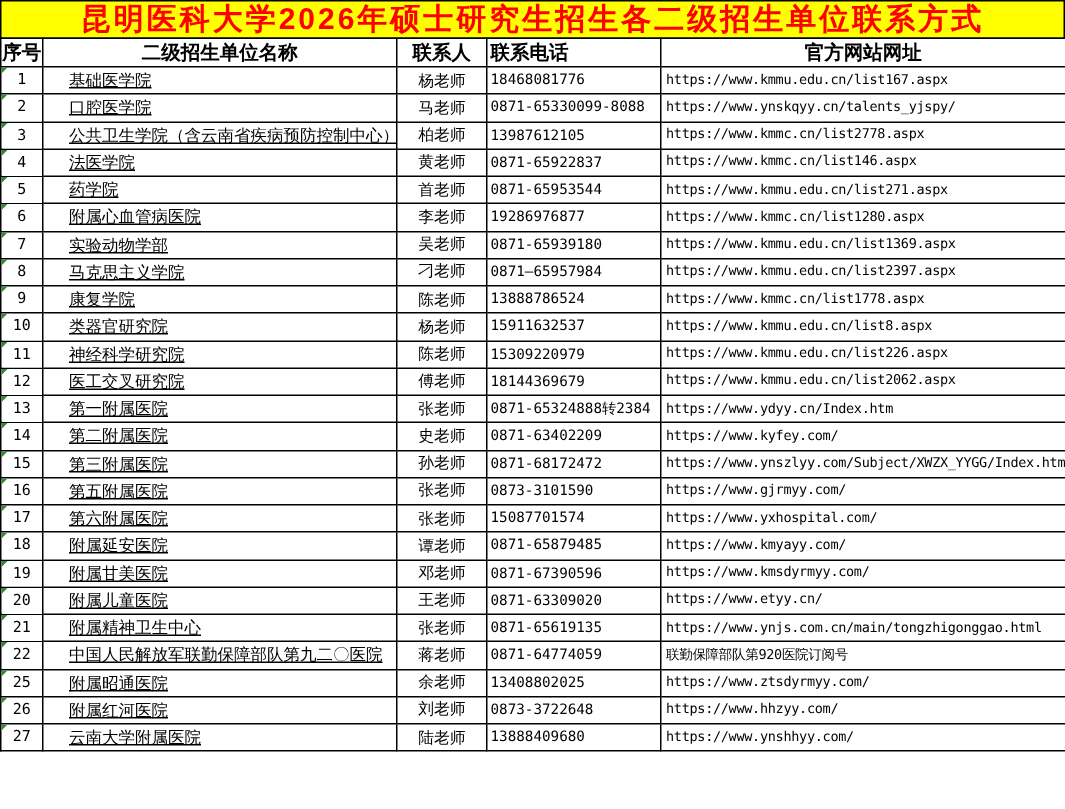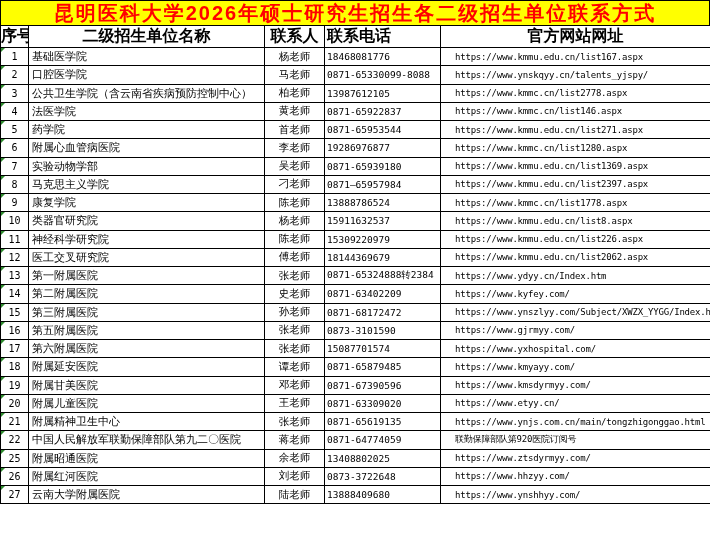--- a/index.html
+++ b/index.html
@@ -33,53 +33,53 @@
   }
   th, td {
     border: 1px solid #000000;
     vertical-align: middle;
     overflow: hidden;
     white-space: nowrap;
   }
   thead tr { height: 19px; }
   tbody tr { height: 18.26px; }
   th {
-    font-size: 16px;
+    font-size: 13px;
     font-weight: bold;
     color: #000000;
     text-align: center;
     background: #ffffff;
   }
   th.col-phone { text-align: left; padding-left: 2px; }
 
   td { font-size: 11px; color: #000000; background: #ffffff; }
   td.col-no {
     text-align: center;
     font-size: 10px;
     font-family: "DejaVu Sans Mono", monospace;
     position: relative;
   }
   .tri {
     position: absolute; top: 0; left: 0;
     width: 0; height: 0;
     border-top: 4px solid #2E8B2E;
     border-right: 4px solid transparent;
   }
-  td.col-name { padding-left: 3px; font-size: 11px; }
+  td.col-name { padding-left: 17px; font-size: 11px; text-decoration: underline; }
   td.col-contact { text-align: center; font-size: 10.5px; }
   td.col-phone {
     font-family: "DejaVu Sans Mono", monospace;
     font-size: 9.5px;
     padding-left: 2px;
   }
   td.col-website {
     font-family: "DejaVu Sans Mono", monospace;
     font-size: 9px;
     letter-spacing: -0.2px;
-    padding-left: 14px;
+    padding-left: 3px;
   }
 </style>
 </head>
 <body>
 
 <div class="sheet">
   <div class="title-row">昆明医科大学2026年硕士研究生招生各二级招生单位联系方式</div>
 
   <table>
     <colgroup>

